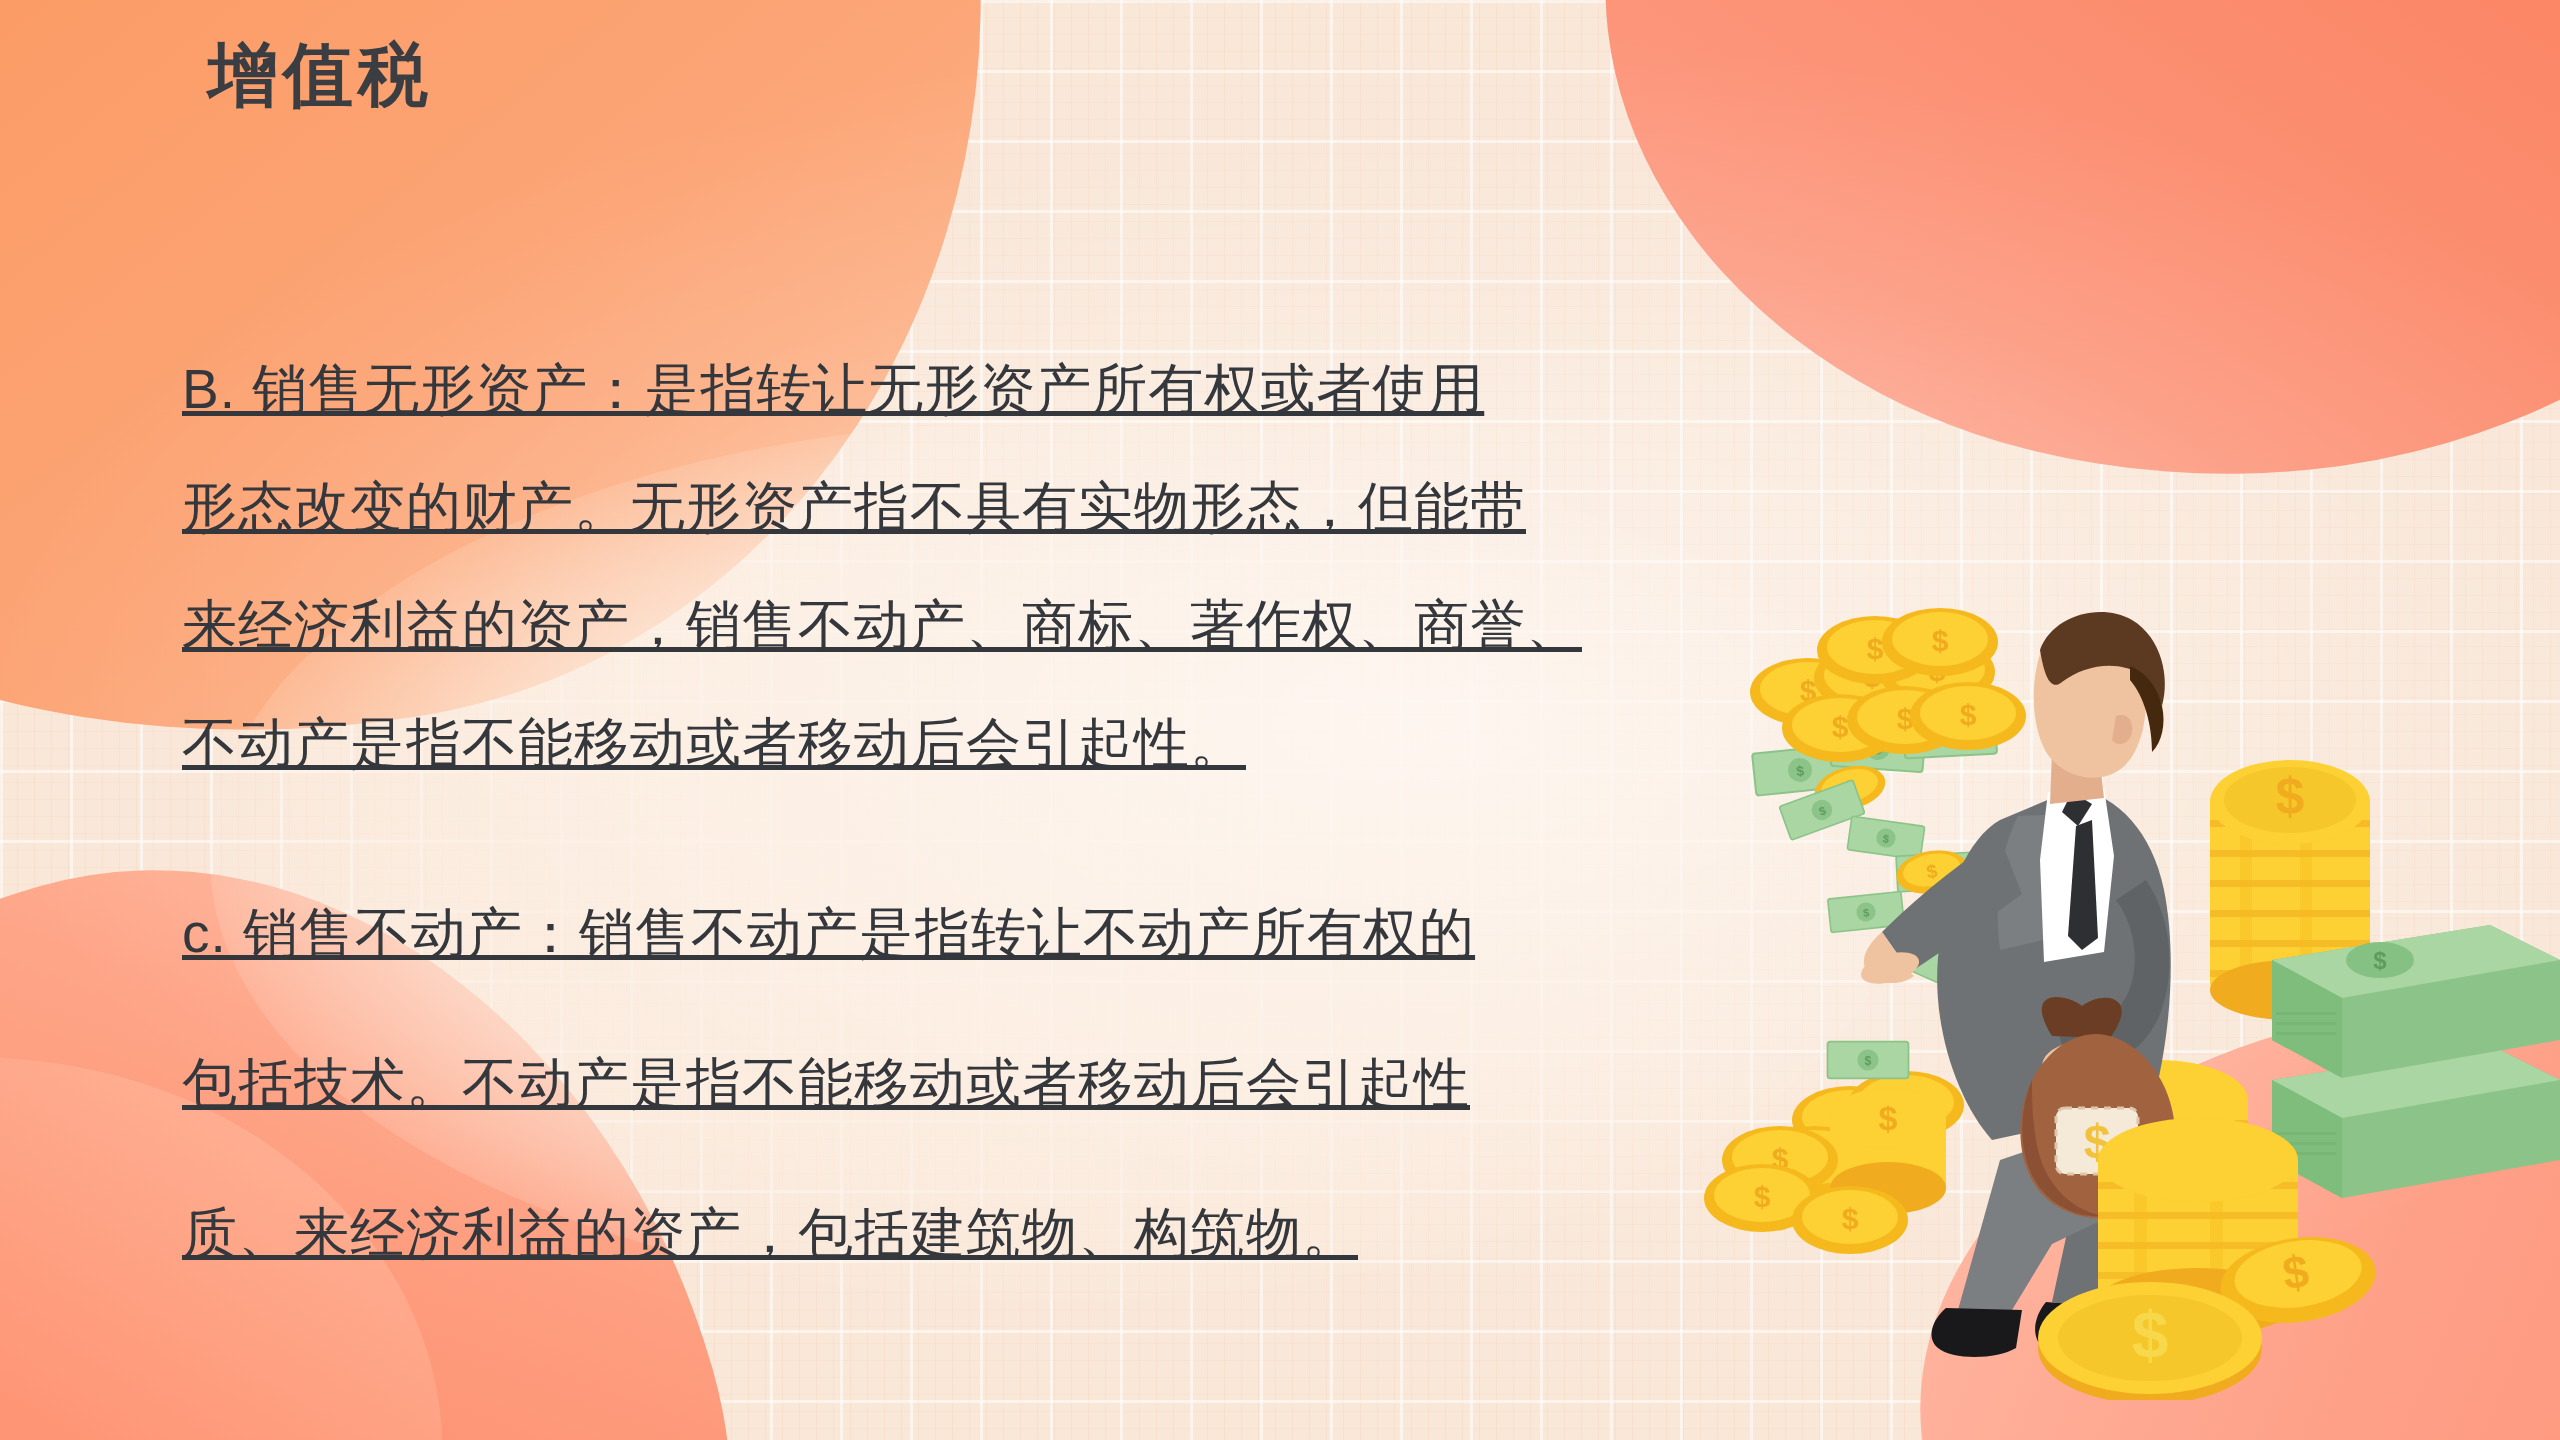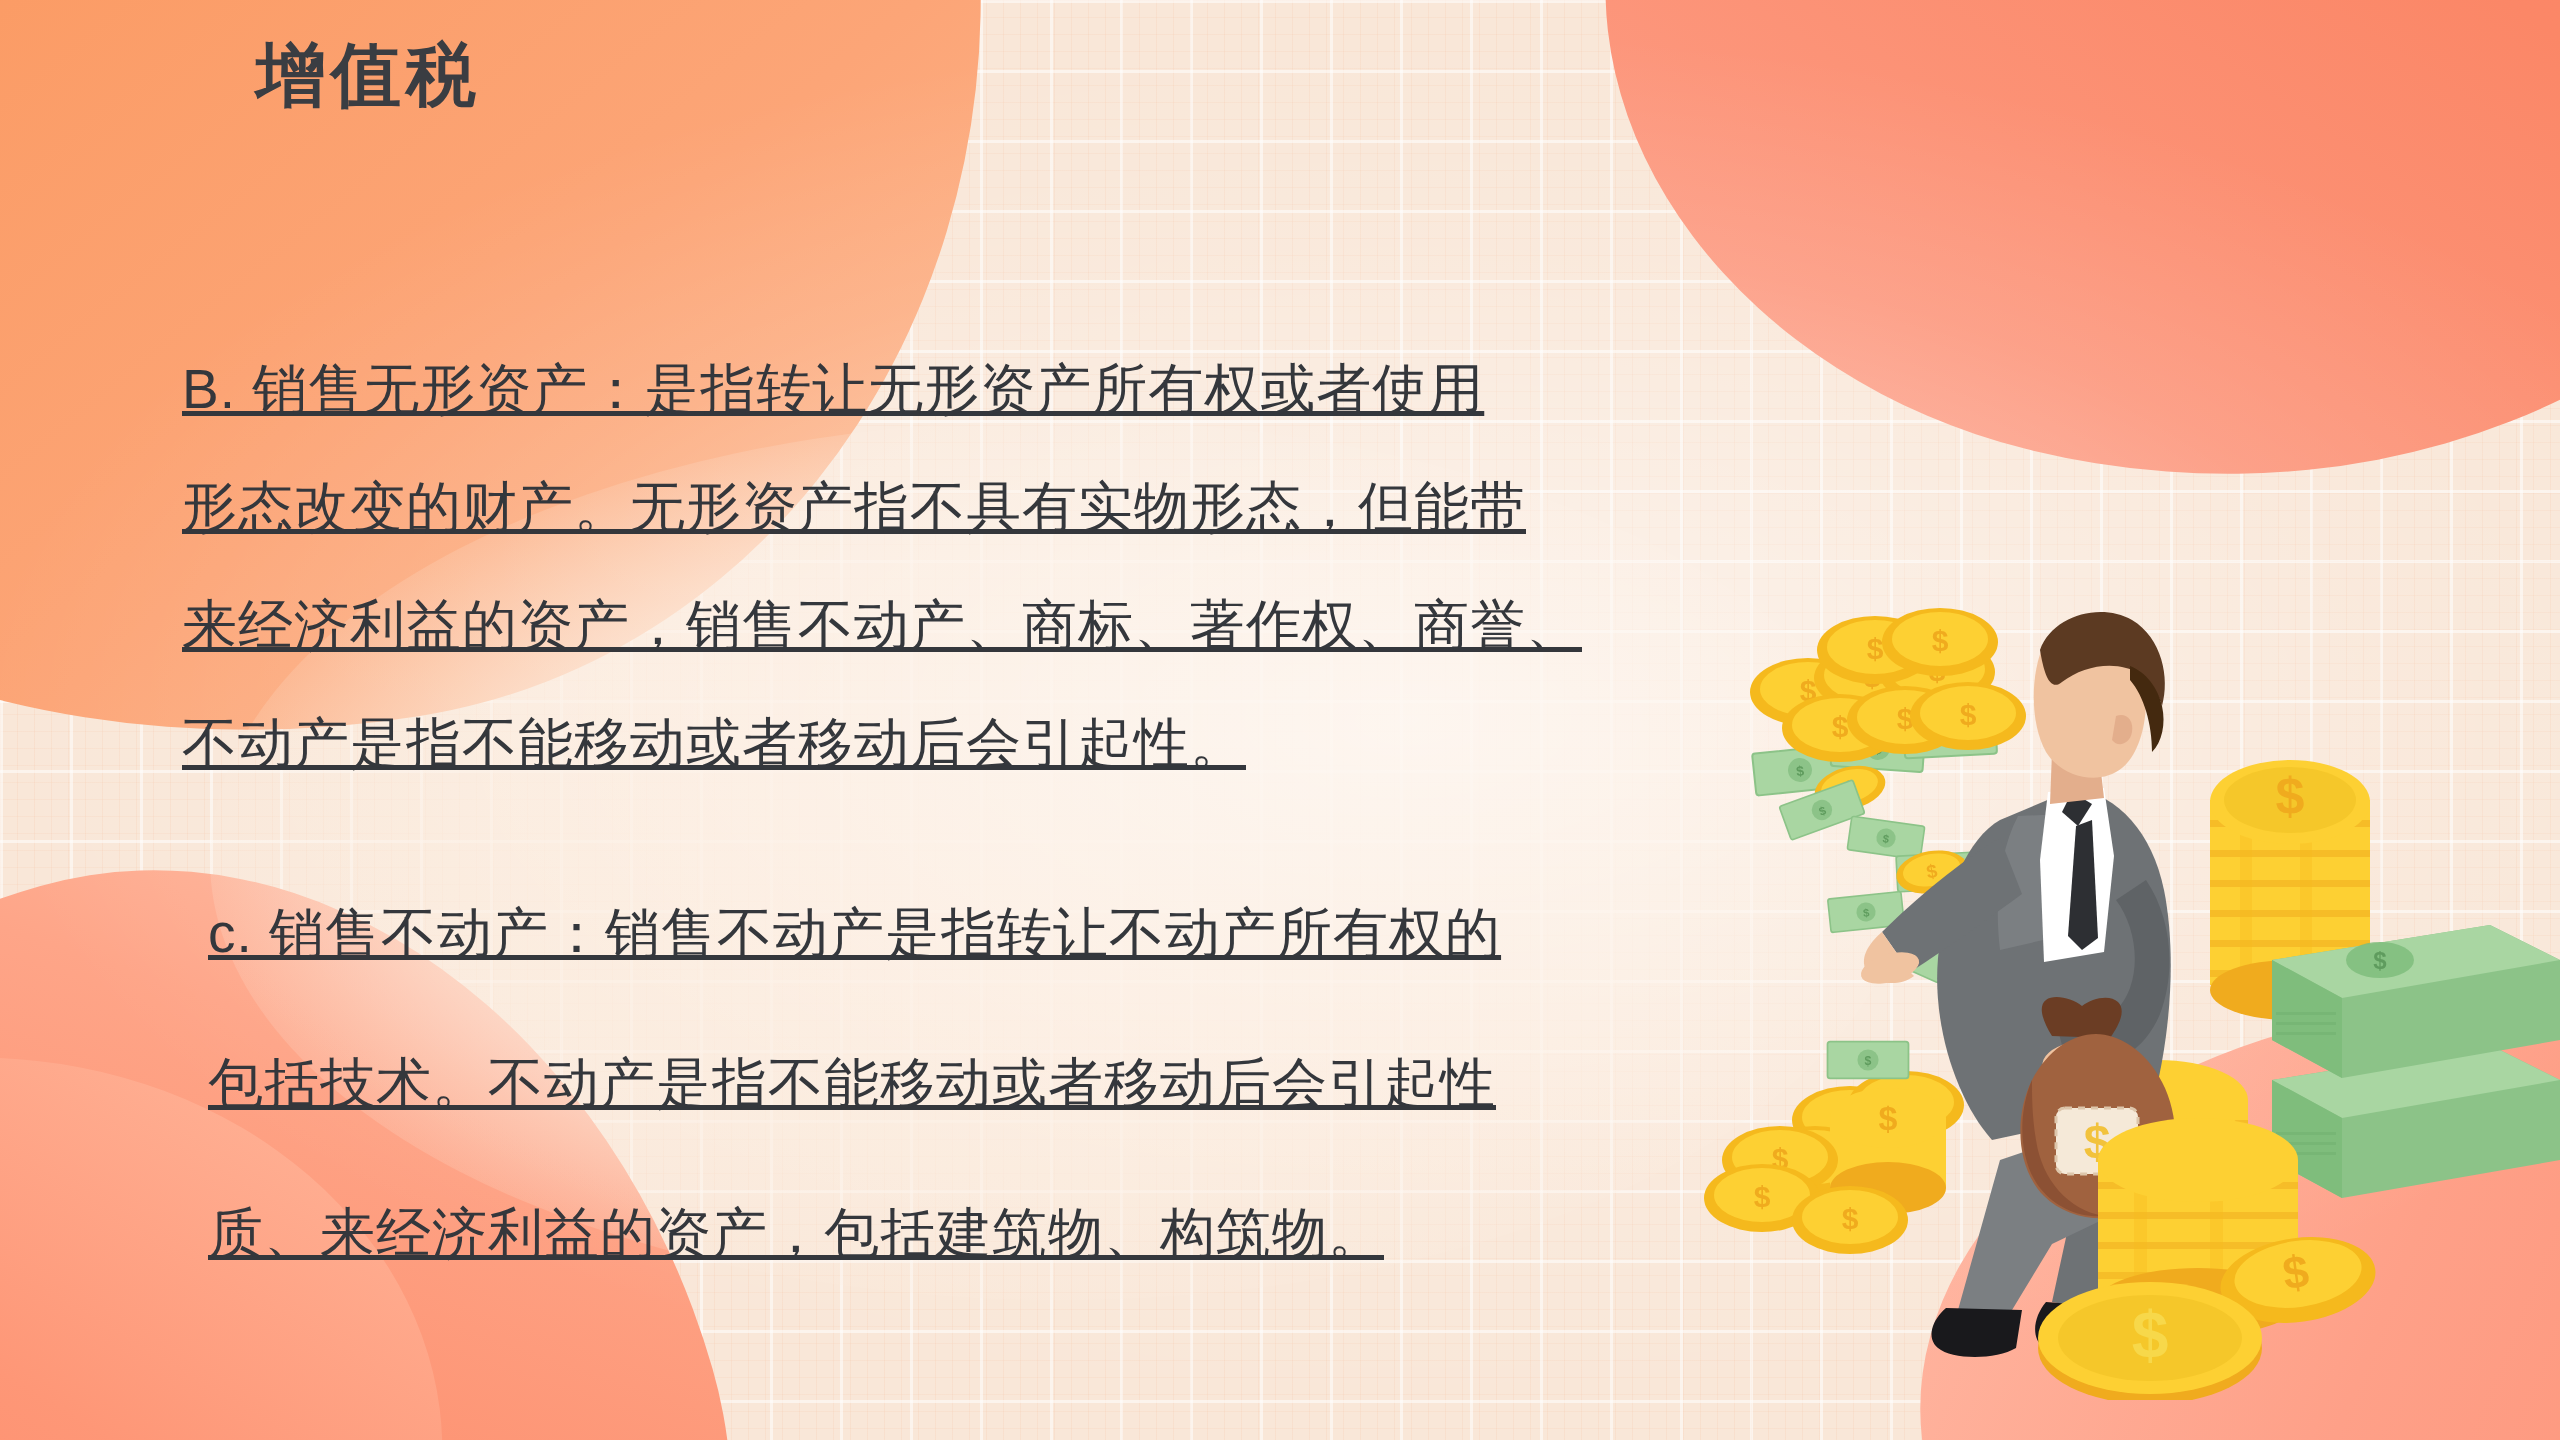--- a/index.html
+++ b/index.html
@@ -64,32 +64,32 @@
     position:absolute;left:210px;top:420px;width:1700px;height:880px;
     background:radial-gradient(ellipse at center, rgba(252,236,222,0.92) 0%, rgba(252,236,222,0.72) 48%, rgba(252,236,222,0) 78%);
     border-radius:50%;
     pointer-events:none;
   }
   
   .title{
     position:absolute;left:208px;top:34px;
     font-size:70px;font-weight:700;color:#3a3d42;
     letter-spacing:5px;line-height:1.18;
-    white-space:nowrap;z-index:8;margin-left:48px;
+    white-space:nowrap;z-index:8;
   }
   
   .body-text{
     position:absolute;left:182px;top:330px;width:1520px;z-index:8;
   }
   .para{margin:0 0 16px 0;}
   .line{
     font-size:55px;color:#34373c;font-weight:400;
     line-height:118px;letter-spacing:1px;white-space:nowrap;text-decoration:underline;
   }
-  .para.p2{margin-top:56px;margin-left:26px;}
+  .para.p2{margin-top:56px;}
   .para.p2 .line{line-height:150px;}
 
   
   .illus{position:absolute;left:1700px;top:520px;width:860px;height:880px;z-index:7;}
   .illus svg{display:block;width:860px;height:880px;}
 </style>
 </head>
 <body>
 
 <div class="slide">

